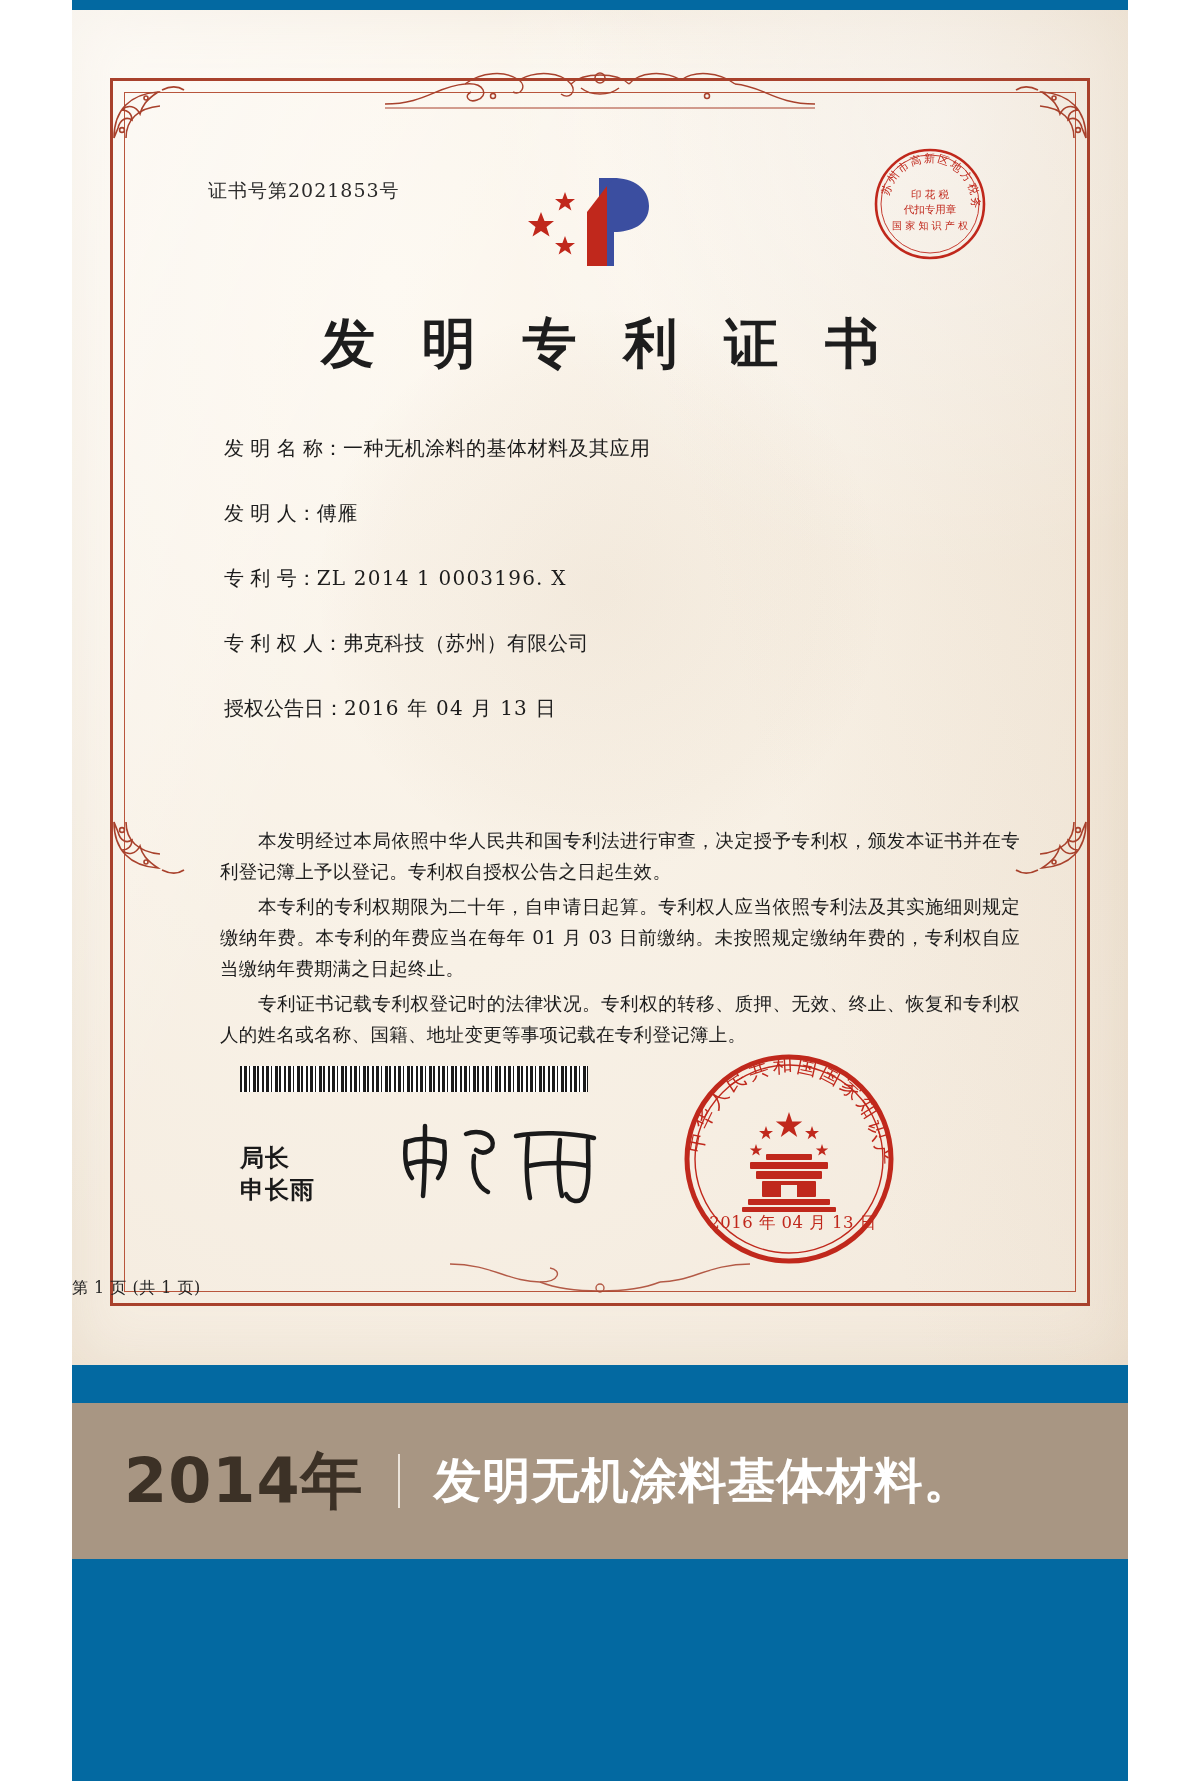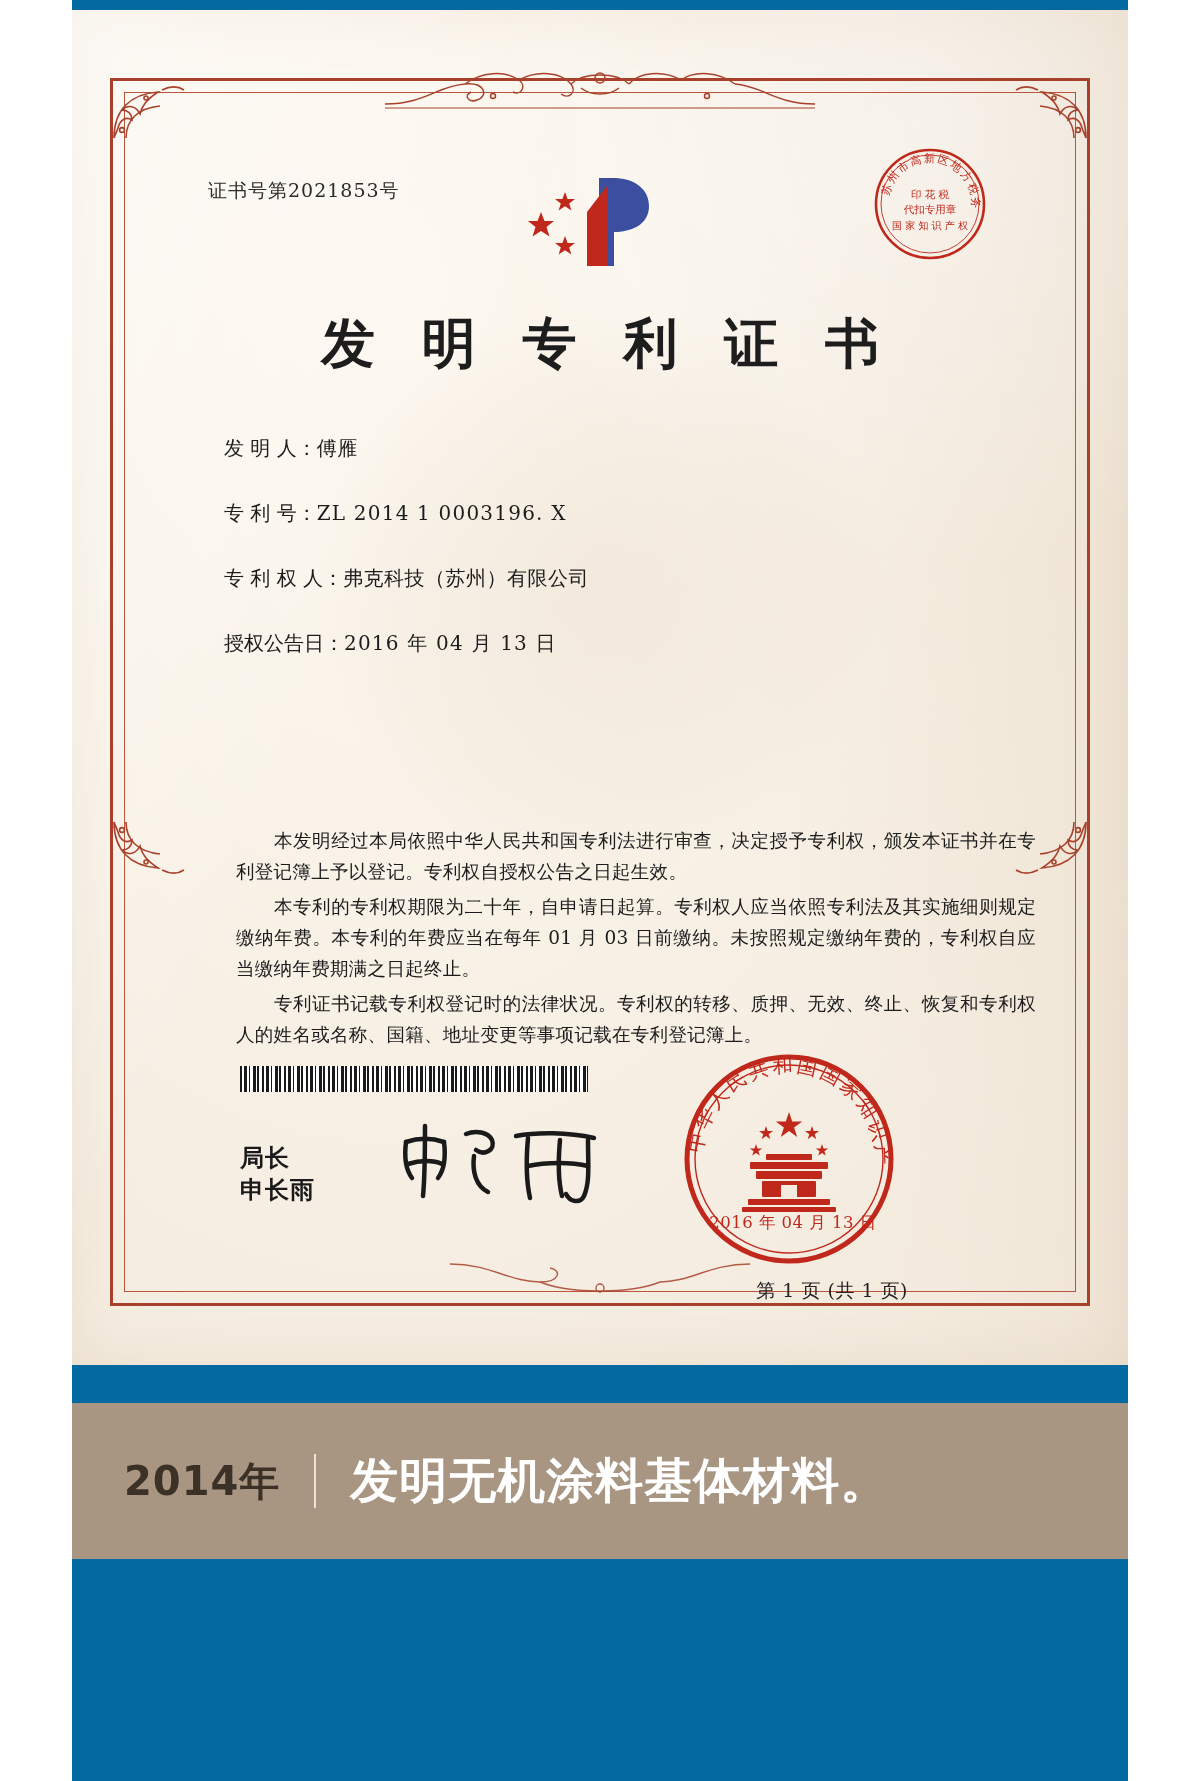--- a/index.html
+++ b/index.html
@@ -169,21 +169,21 @@
     letter-spacing: 0.5px;
   }
   .field-value.mono {
     font-family: "DejaVu Serif", "Liberation Serif", serif;
     letter-spacing: 1.2px;
   }
 
   
   .body-text {
     position: absolute;
-    left: 164px;
+    left: 148px;
     top: 815px;
     width: 800px;
     font-family: "DejaVu Serif", "Liberation Serif", serif;
     font-size: 18.5px;
     line-height: 31px;
     color: #1c1c1c;
     text-align: justify;
   }
   .body-text p {
     margin: 0 0 4px 0;
@@ -265,41 +265,41 @@
     height: 116px;
   }
   .stamp-small svg { width: 100%; height: 100%; display: block; }
 
   
   .page-footer {
     position: absolute;
     left: 0;
     top: 1268px;
     width: 836px;
-    text-align: right;
-    font-family: "DejaVu Serif", "Liberation Serif", serif;
-    font-size: 19px;
+    text-align: left;
+    font-family: "DejaVu Serif", "Liberation Serif", serif;
+    font-size: 16px;
     color: #232323;
     letter-spacing: 0.5px;
   }
 
   
   .caption-bar {
     position: absolute;
     left: 72px;
     top: 1403px;
     width: 1056px;
     height: 156px;
     background: #a89683;
     display: flex;
     align-items: center;
   }
   .caption-year {
     margin-left: 52px;
-    font-size: 40px;
+    font-size: 62px;
     font-weight: bold;
     color: #3c3126;
     font-family: "DejaVu Sans", "Liberation Sans", sans-serif;
     letter-spacing: 1px;
   }
   .caption-sep {
     width: 2px;
     height: 54px;
     background: #f2ece4;
     margin: 0 34px;
@@ -443,20 +443,24 @@
         </text>
         <text x="58" y="52" text-anchor="middle" font-size="10.5" fill="#c0281c" font-family="DejaVu Serif, serif">印 花 税</text>
         <text x="58" y="67" text-anchor="middle" font-size="10.5" fill="#c0281c" font-family="DejaVu Serif, serif">代扣专用章</text>
         <text x="58" y="83" text-anchor="middle" font-size="10" fill="#c0281c" font-family="DejaVu Serif, serif">国 家 知 识 产 权</text>
       </svg>
     </div>
 
     <div class="title">发 明 专 利 证 书</div>
 
     <div class="fields">
+      <div class="field-row">
+        <span class="field-label">发 明 名 称：</span>
+        <span class="field-value">一种无机涂料的基体材料及其应用</span>
+      </div>
       <div class="field-row">
         <span class="field-label">发   明   人：</span>
         <span class="field-value">傅雁</span>
       </div>
       <div class="field-row">
         <span class="field-label">专   利   号：</span>
         <span class="field-value mono">ZL 2014 1 0003196. X</span>
       </div>
       <div class="field-row">
         <span class="field-label">专 利 权 人：</span>

